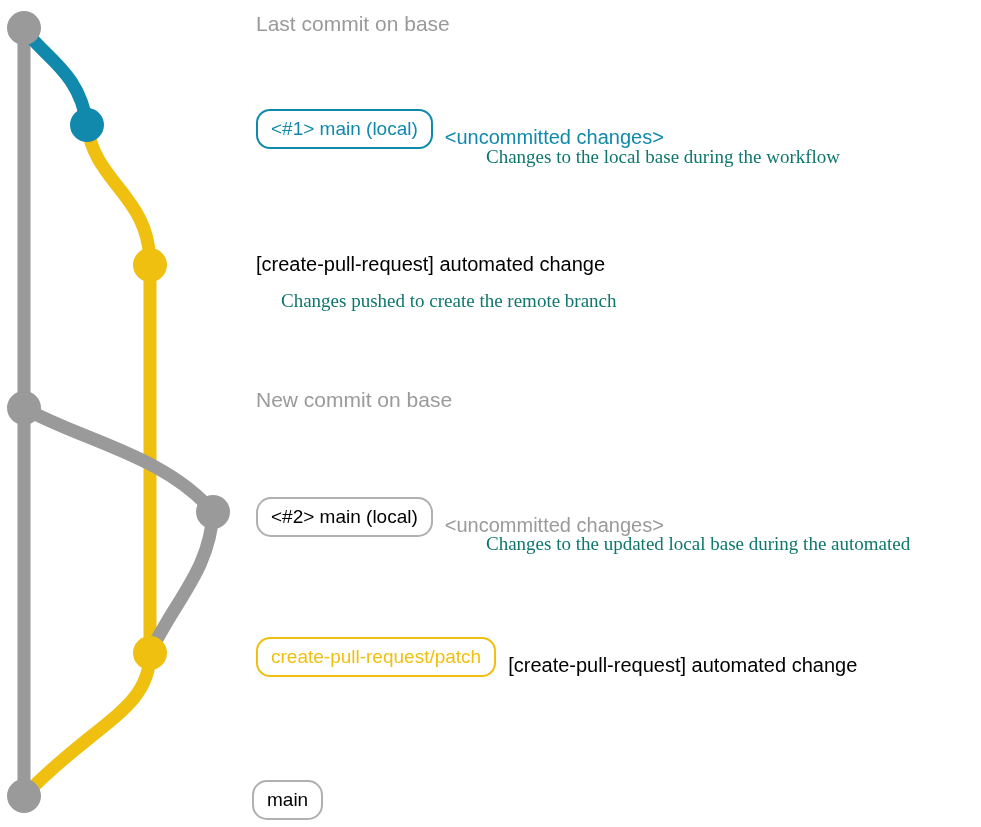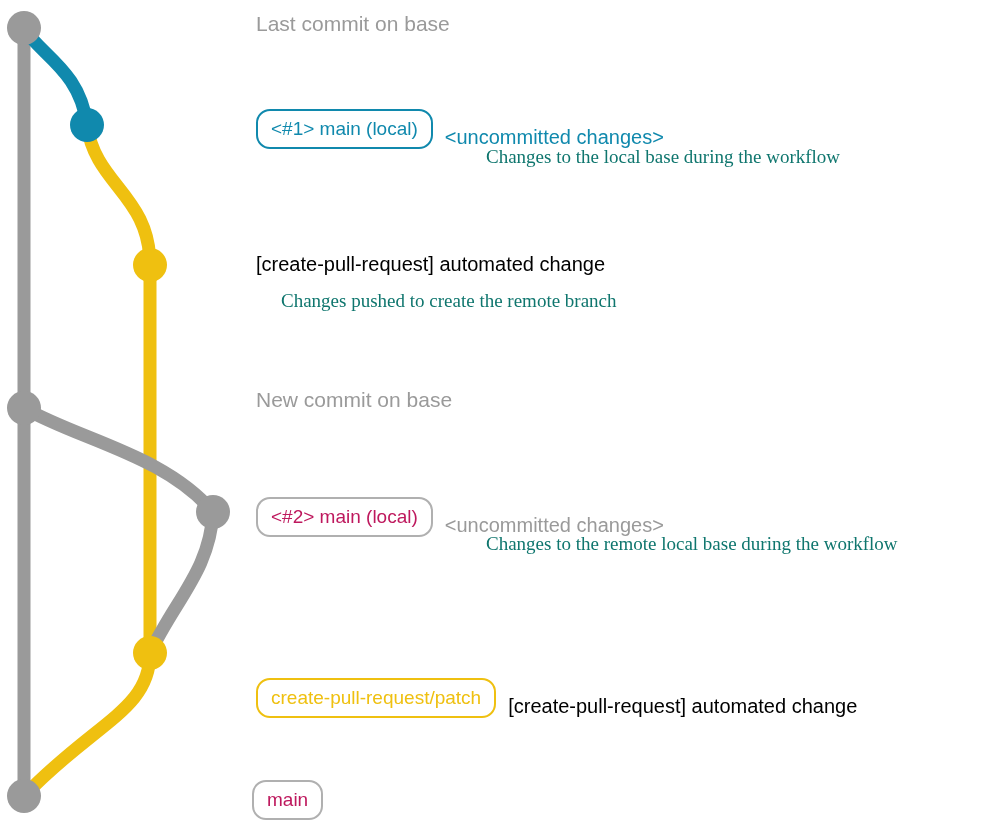--- a/index.html
+++ b/index.html
@@ -36,22 +36,22 @@
     border-width: 2px;
     border-radius: 14px;
     height: 40px;
     padding: 0 13px;
     font-size: 19px;
     font-family: "Liberation Sans", sans-serif;
     white-space: nowrap;
     background: #ffffff;
   }
   .pill.teal   { border-color: #1089AD; color: #1089AD; }
-  .pill.gray   { border-color: #b0b0b0; color: #be185d; }
-  .pill.yellow { border-color: #EFC010; color: #EFC010; margin-top: 41px; }
+  .pill.gray   { border-color: #b0b0b0; color: #000000; border-radius: 15px; }
+  .pill.yellow { border-color: #EFC010; color: #EFC010; }
   .subject {
     font-size: 20px;
     font-family: "Liberation Sans", sans-serif;
     white-space: nowrap;
   }
   .subject.teal   { color: #1089AD; }
   .subject.gray   { color: #9a9a9a; }
   .subject.yellow { color: #000000; }
   .subject.standalone-gray { color: #9a9a9a; font-size: 21px; }
   .desc {
@@ -107,21 +107,21 @@
 
   <div class="row" style="left:256px; top:388px;">
     <span class="subject standalone-gray">New commit on base</span>
   </div>
 
   <div class="row" style="left:256px; top:497px;">
     <span class="pill gray">&lt;#2&gt; main (local)</span>
     <span class="gap"></span>
     <span class="subject gray">&lt;uncommitted changes&gt;</span>
   </div>
-  <div class="desc" style="left:486px; top:533px;">Changes to the remote local base during the workflow</div>
+  <div class="desc" style="left:486px; top:533px;">Changes to the updated local base during the automated</div>
 
   <div class="row" style="left:256px; top:637px;">
     <span class="pill yellow">create-pull-request/patch</span>
     <span class="gap"></span>
     <span class="subject yellow">[create-pull-request] automated change</span>
   </div>
 
   <div class="row" style="left:252px; top:780px;">
     <span class="pill gray">main</span>
     <span class="gap"></span>

